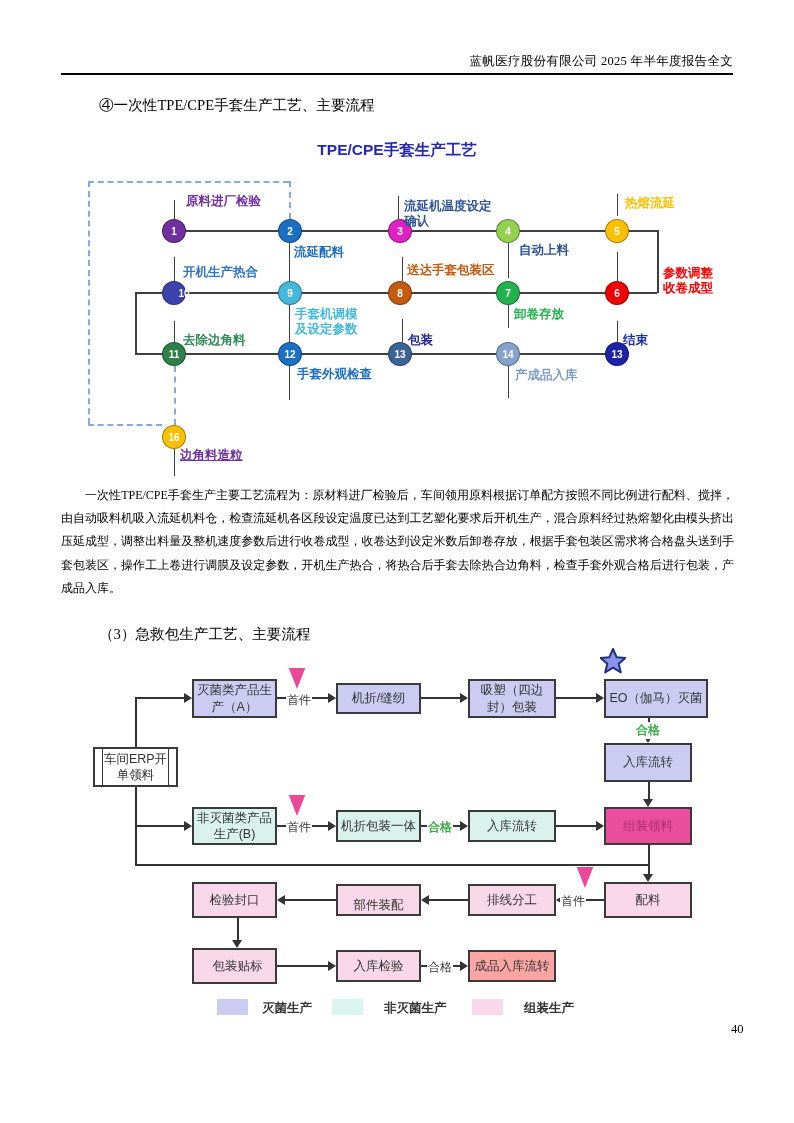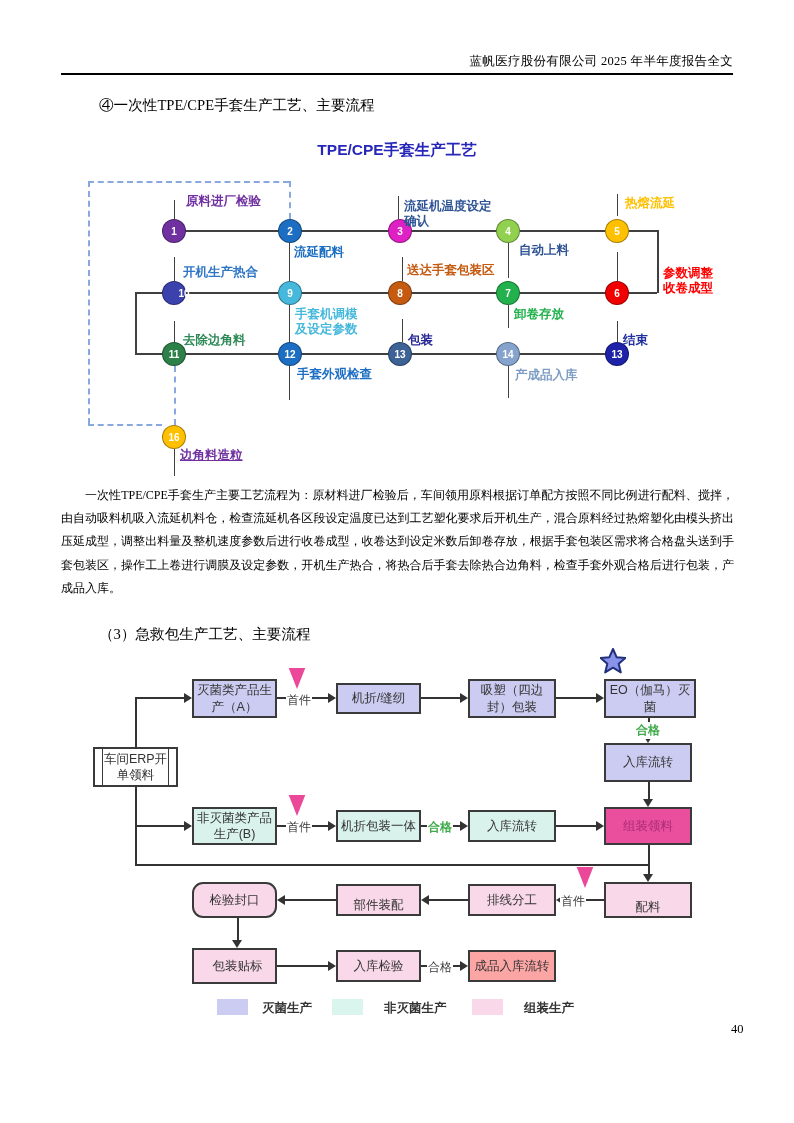--- a/index.html
+++ b/index.html
@@ -152,48 +152,48 @@
     </div>
     <div class="fbox" style="left: 192px; top: 679px; width: 85px; height: 39px; background: rgb(204, 204, 242); border-color: rgb(58, 58, 58);">
       <span>灭菌类产品生产（A）</span>
     </div>
     <div class="fbox" style="left: 336px; top: 683px; width: 85px; height: 31px; background: rgb(204, 204, 242); border-color: rgb(58, 58, 58);">
       <span>机折/缝纫</span>
     </div>
     <div class="fbox" style="left: 468px; top: 679px; width: 88px; height: 39px; background: rgb(204, 204, 242); border-color: rgb(58, 58, 58);">
       <span>吸塑（四边封）包装</span>
     </div>
-    <div class="fbox" style="left: 604px; top: 679px; width: 92px; height: 39px; background: rgb(204, 204, 242); border-color: rgb(58, 58, 58);">
+    <div class="fbox" style="left: 604px; top: 679px; width: 104px; height: 39px; background: rgb(204, 204, 242); border-color: rgb(58, 58, 58);">
       <span>EO（伽马）灭菌</span>
     </div>
     <div class="fbox" style="left: 604px; top: 743px; width: 88px; height: 39px; background: rgb(204, 204, 242); border-color: rgb(58, 58, 58);">
       <span>入库流转</span>
     </div>
     <div class="fbox" style="left: 192px; top: 807px; width: 85px; height: 38px; background: rgb(217, 242, 236); border-color: rgb(58, 58, 58);">
       <span>非灭菌类产品生产(B)</span>
     </div>
     <div class="fbox" style="left: 336px; top: 810px; width: 85px; height: 32px; background: rgb(217, 242, 236); border-color: rgb(58, 58, 58);">
       <span>机折包装一体</span>
     </div>
     <div class="fbox" style="left: 468px; top: 810px; width: 88px; height: 32px; background: rgb(217, 242, 236); border-color: rgb(58, 58, 58);">
       <span>入库流转</span>
     </div>
     <div class="fbox" style="left: 604px; top: 807px; width: 88px; height: 38px; background: rgb(234, 79, 158); border-color: rgb(58, 58, 58); color: rgb(171, 45, 114);">
       <span>组装领料</span>
     </div>
-    <div class="fbox" style="left: 192px; top: 882px; width: 85px; height: 36px; background: rgb(249, 217, 233); border-color: rgb(58, 58, 58); border-radius: 11px;">
+    <div class="fbox" style="left: 192px; top: 882px; width: 85px; height: 36px; background: rgb(249, 217, 233); border-color: rgb(58, 58, 58);">
       <span>检验封口</span>
     </div>
     <div class="fbox" style="left: 336px; top: 884px; width: 85px; height: 32px; background: rgb(249, 217, 233); border-color: rgb(58, 58, 58); align-items: flex-end;">
       <span>部件装配</span>
     </div>
     <div class="fbox" style="left: 468px; top: 884px; width: 88px; height: 32px; background: rgb(249, 217, 233); border-color: rgb(58, 58, 58);">
       <span>排线分工</span>
     </div>
-    <div class="fbox" style="left: 604px; top: 882px; width: 88px; height: 36px; background: rgb(249, 217, 233); border-color: rgb(58, 58, 58); align-items: flex-end;">
+    <div class="fbox" style="left: 604px; top: 882px; width: 88px; height: 36px; background: rgb(249, 217, 233); border-color: rgb(58, 58, 58);">
       <span>配料</span>
     </div>
     <div class="fbox" style="left: 192px; top: 948px; width: 85px; height: 36px; background: rgb(249, 217, 233); border-color: rgb(58, 58, 58); padding-left: 9px;">
       <span>包装贴标</span>
     </div>
     <div class="fbox" style="left: 336px; top: 950px; width: 85px; height: 32px; background: rgb(249, 217, 233); border-color: rgb(58, 58, 58);">
       <span>入库检验</span>
     </div>
     <div class="fbox" style="left: 468px; top: 950px; width: 88px; height: 32px; background: #fca5a5; border-color: rgb(58, 58, 58);">
       <span>成品入库流转</span>

